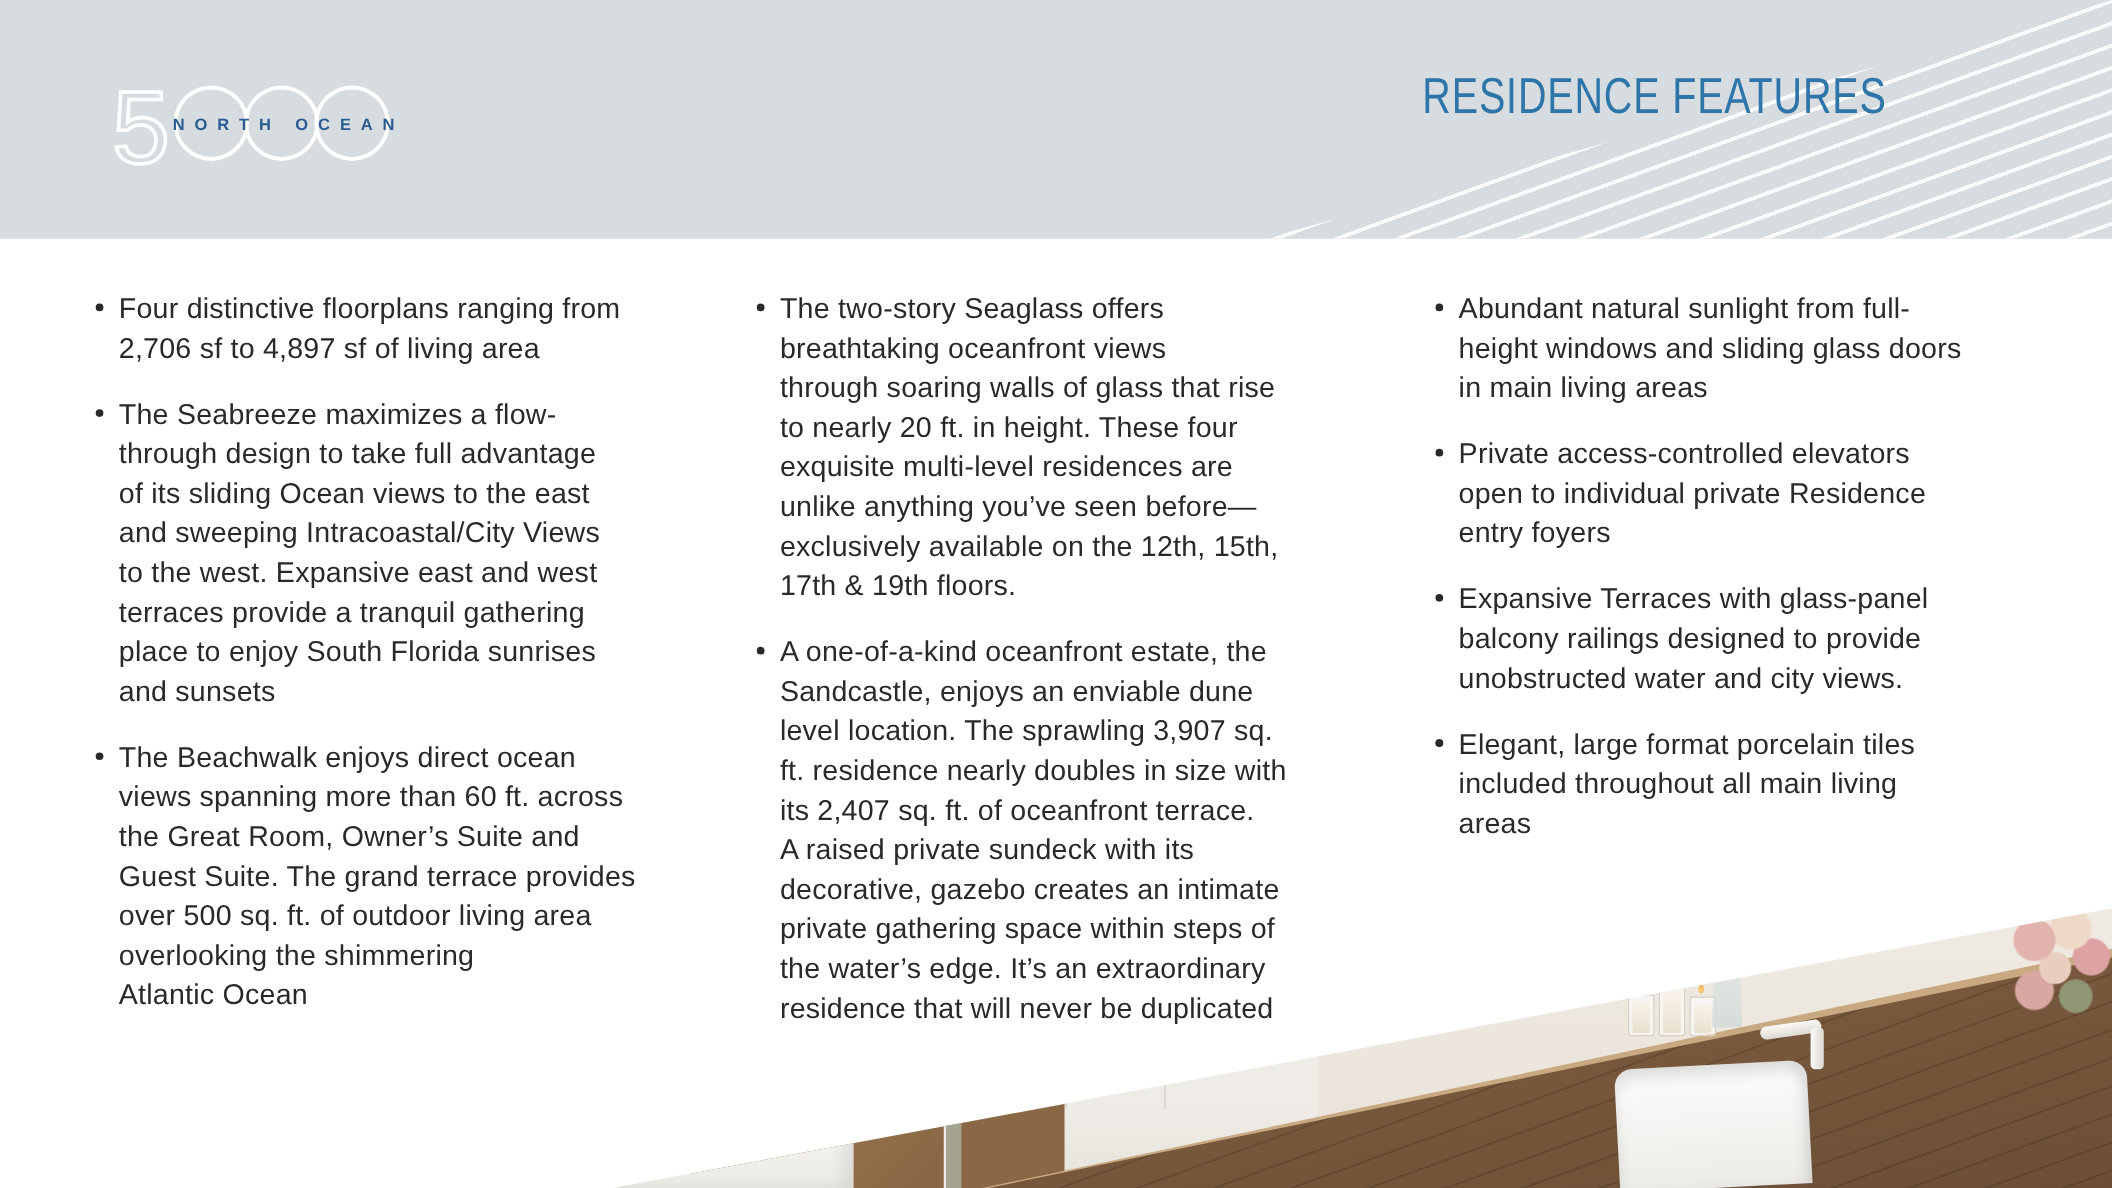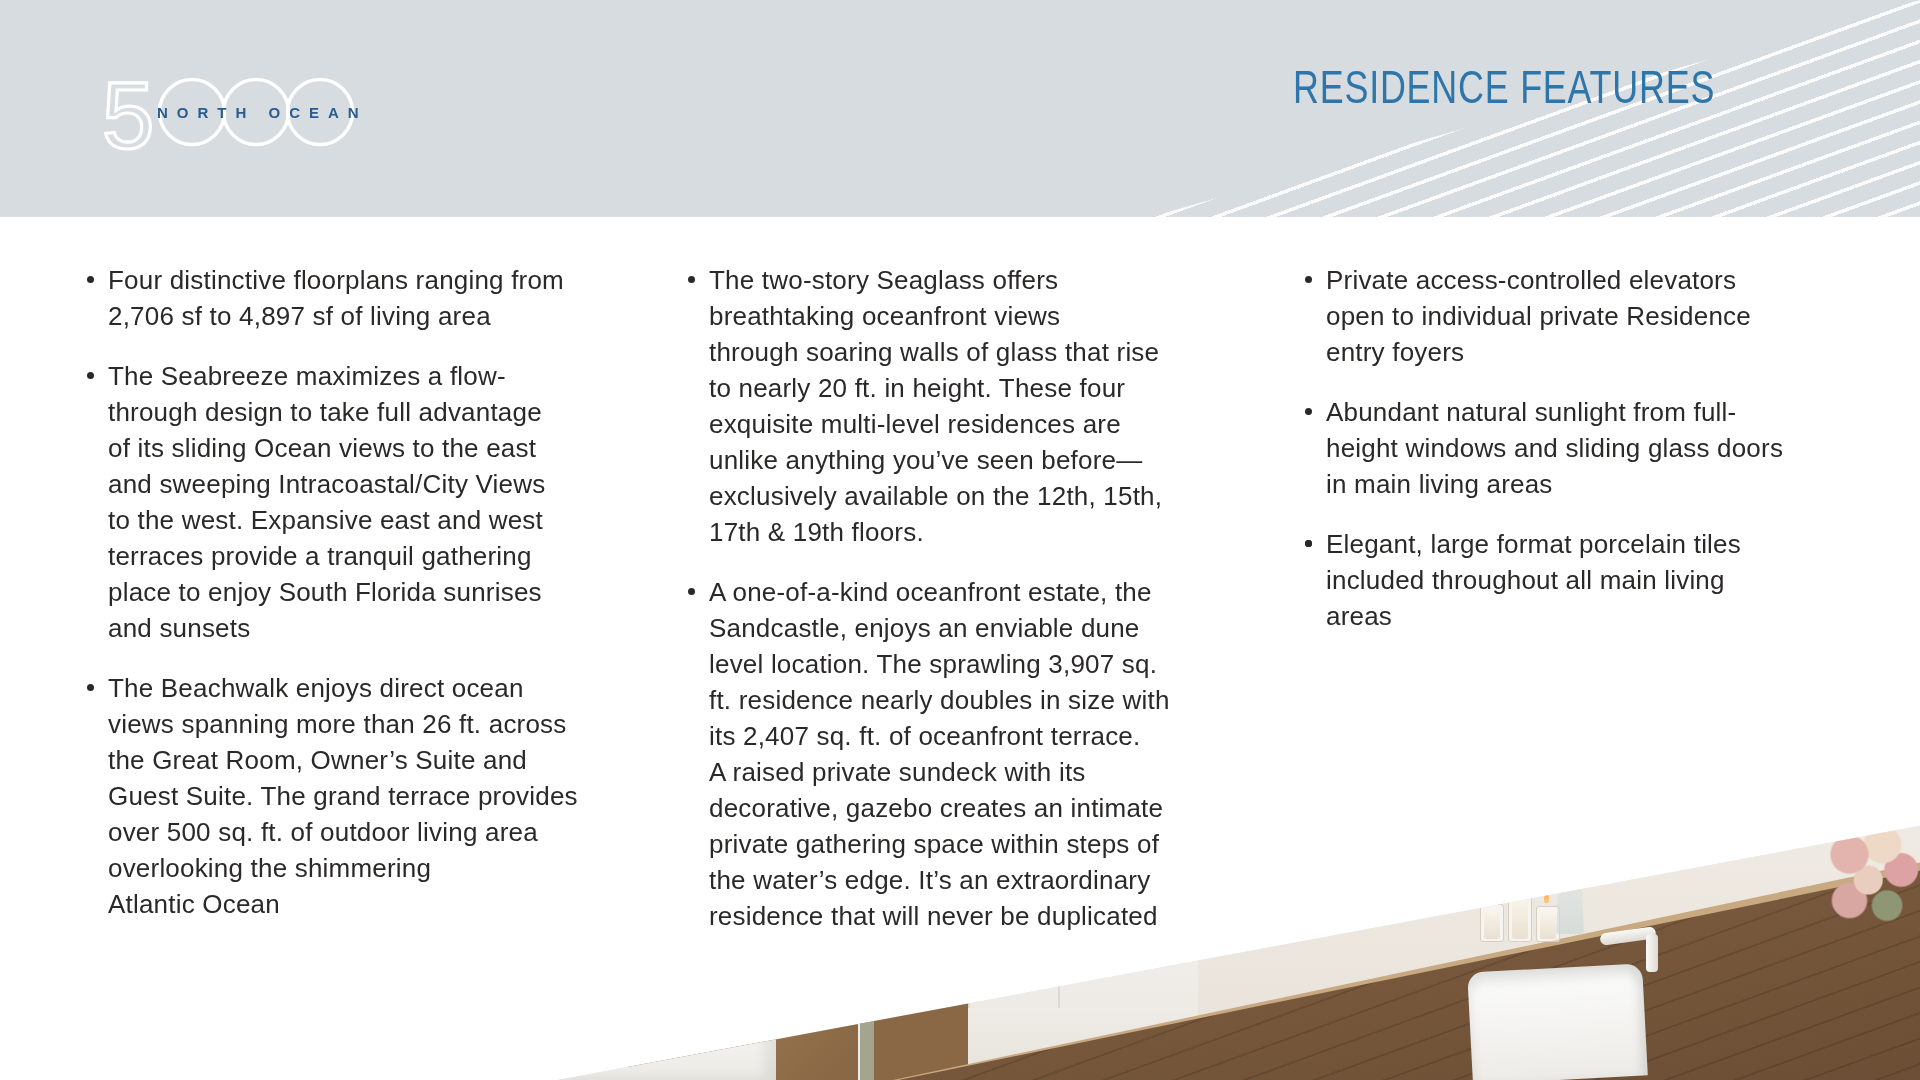--- a/index.html
+++ b/index.html
@@ -176,21 +176,21 @@
 of its sliding Ocean views to the east
 and sweeping Intracoastal/City Views
 to the west. Expansive east and west
 terraces provide a tranquil gathering
 place to enjoy South Florida sunrises
 and sunsets</span>
     </li>
     <li>
       <span class="dot"></span>
       <span class="txt">The Beachwalk enjoys direct ocean
-views spanning more than 26 ft. across
+views spanning more than 60 ft. across
 the Great Room, Owner’s Suite and
 Guest Suite. The grand terrace provides
 over 500 sq. ft. of outdoor living area
 overlooking the shimmering
 Atlantic Ocean</span>
     </li>
   </ul>
 
   <ul class="feature-col col-2">
     <li>
@@ -215,29 +215,35 @@
 decorative, gazebo creates an intimate
 private gathering space within steps of
 the water’s edge. It’s an extraordinary
 residence that will never be duplicated</span>
     </li>
   </ul>
 
   <ul class="feature-col col-3">
     <li>
       <span class="dot"></span>
+      <span class="txt">Abundant natural sunlight from full-
+height windows and sliding glass doors
+in main living areas</span>
+    </li>
+    <li>
+      <span class="dot"></span>
       <span class="txt">Private access-controlled elevators
 open to individual private Residence
 entry foyers</span>
     </li>
     <li>
       <span class="dot"></span>
-      <span class="txt">Abundant natural sunlight from full-
-height windows and sliding glass doors
-in main living areas</span>
+      <span class="txt">Expansive Terraces with glass-panel
+balcony railings designed to provide
+unobstructed water and city views.</span>
     </li>
     <li>
       <span class="dot"></span>
     </li>
     <li>
       <span class="dot"></span>
       <span class="txt">Elegant, large format porcelain tiles
 included throughout all main living
 areas</span>
     </li>

